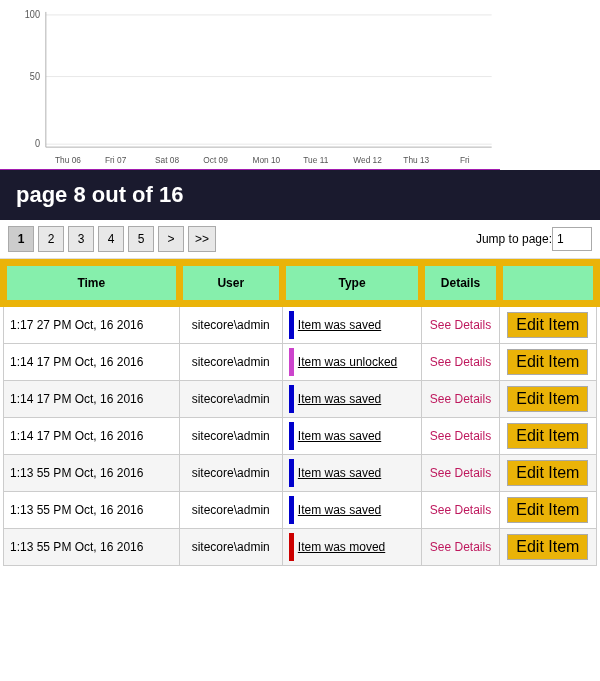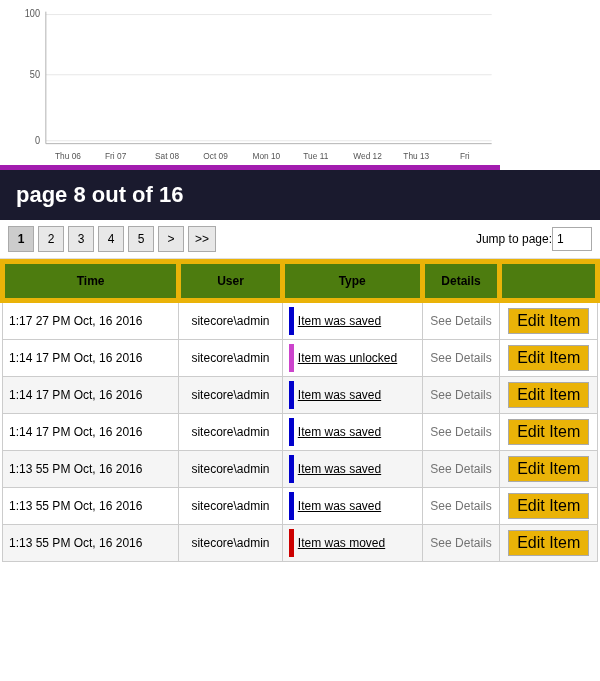--- a/index.html
+++ b/index.html
@@ -4,21 +4,21 @@
   <style>
     * { box-sizing: border-box; margin: 0; padding: 0; }
     body { font-family: Arial, sans-serif; font-size: 12px; background: #fff; width: 600px; }
 
     
     .chart-area {
       width: 500px;
       height: 170px;
       background: #fff;
       position: relative;
-      border-bottom: 5px solid #a21caf;
+      border-bottom: 1px solid #a21caf;
     }
     .chart-svg {
       width: 100%;
       height: 100%;
     }
 
     
     .page-header {
       background: #1a1a2e;
       color: #fff;
@@ -68,22 +68,22 @@
       padding: 2px 4px;
       font-size: 12px;
     }
 
     
     .data-table {
       width: 100%;
       border-collapse: collapse;
     }
     .data-table th {
-      background: #4d7c0f;
-      border: 5px solid #eab308;
+      background: #86efac;
+      border: 7px solid #eab308;
       padding: 10px 6px;
       text-align: center;
       font-weight: bold;
       font-size: 12px;
     }
     .data-table td {
       border: 1px solid #ccc;
       padding: 4px 6px;
       font-size: 12px;
       vertical-align: middle;
@@ -105,21 +105,21 @@
       min-height: 28px;
       align-self: stretch;
       margin-right: 4px;
       flex-shrink: 0;
     }
     .bar-blue { background: #0000cc; }
     .bar-pink { background: #cc44cc; }
     .bar-red { background: #cc0000; }
 
     .see-details-link {
-      color: #737373;
+      color: #be185d;
       text-decoration: none;
       cursor: pointer;
     }
     .edit-btn {
       background: #eab308;
       border: 1px solid #aaa;
       padding: 3px 8px;
       cursor: pointer;
       font-size: 16px;
       white-space: nowrap;

